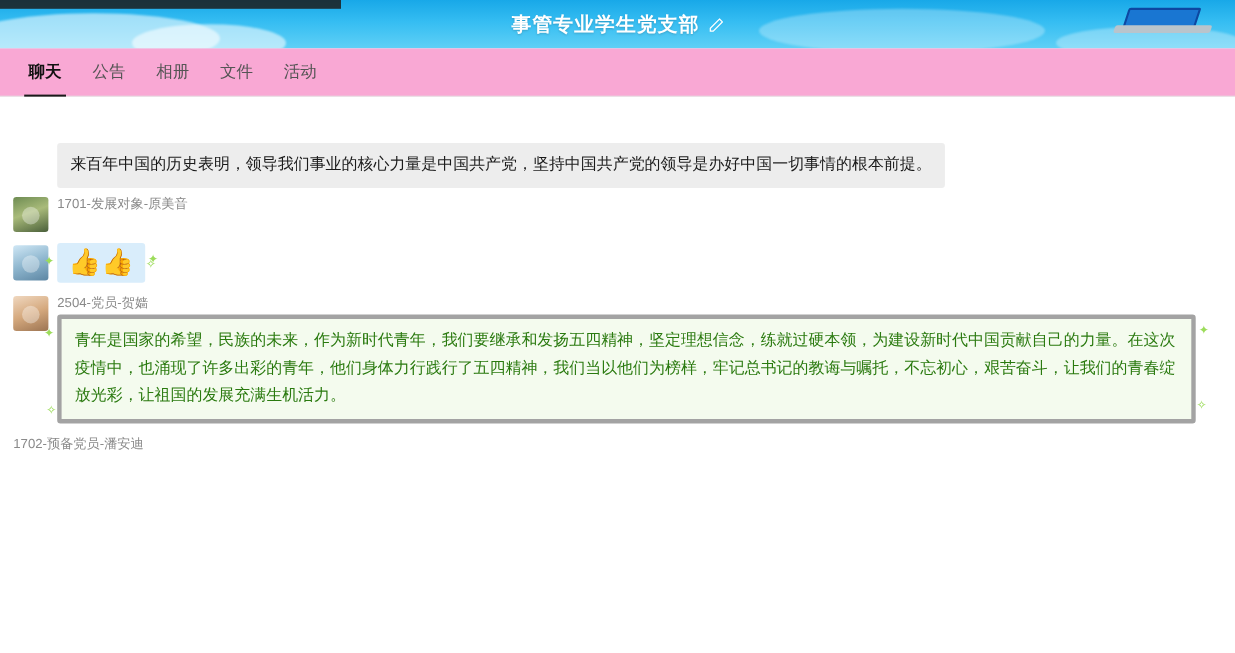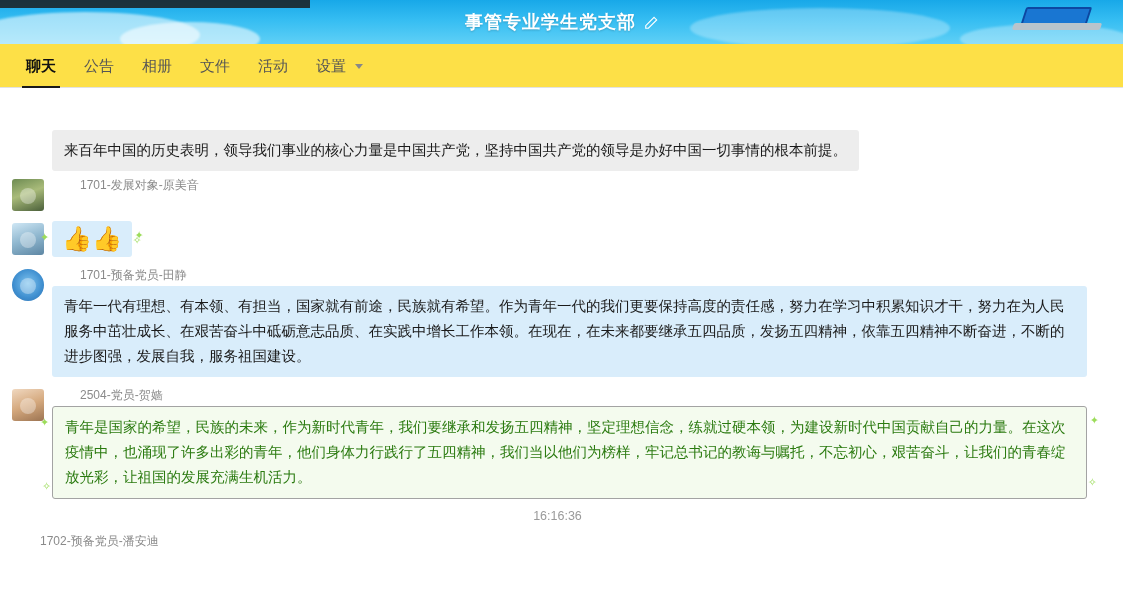--- a/index.html
+++ b/index.html
@@ -92,21 +92,21 @@
     width: 88px; height: 7px;
     background: #b9c4cc;
     border-radius: 2px;
     transform: skewX(-18deg);
   }
 
   
   .tabbar {
     position: relative;
     height: 44px;
-    background: #fde047;
+    background: #f9a8d4;
     border-bottom: 1px solid #e2e2e2;
     display: flex;
     align-items: flex-start;
     padding-left: 12px;
     box-sizing: border-box;
   }
   .tab {
     padding: 0 14px;
     height: 44px;
     line-height: 44px;
@@ -181,42 +181,41 @@
   }
   .msg-main {
     flex: 1 1 auto;
     min-width: 0;
   }
   .sender {
     font-size: 12px;
     color: #8a8a8a;
     margin-bottom: 3px;
     line-height: 16px;
-    margin-left: 28px;
   }
   .bubble {
     display: inline-block;
     max-width: 1035px;
     padding: 8px 12px;
     border-radius: 3px;
     line-height: 25px;
     font-size: 14.5px;
     color: #1a1a1a;
     box-sizing: border-box;
     word-break: break-all;
   }
   .bubble.gray {
     background: #ededed;
   }
   .bubble.blue {
     background: #d9edfb;
   }
   .bubble.green {
     background: #f4fbee;
-    border: 1px solid #a3a3a3;
+    border: 4px solid #a3a3a3;
     color: #2a7a0f;
   }
   .bubble.emoji {
     background: #d9edfb;
     font-size: 24px;
     line-height: 28px;
     padding: 4px 10px;
     position: relative;
   }
   .bubble-wrap {
@@ -281,24 +280,20 @@
     </div>
     <div class="tab">
       <span>相册</span>
     </div>
     <div class="tab">
       <span>文件</span>
     </div>
     <div class="tab">
       <span>活动</span>
     </div>
-    <div class="tab">
-      <span>设置</span>
-      <span class="caret"></span>
-    </div>
   </div>
 
   <div class="chat">
     <div class="chat-inner">
 
       <div class="msg no-avatar first-msg">
         <div class="msg-main">
           <div class="bubble gray">来百年中国的历史表明，领导我们事业的核心力量是中国共产党，坚持中国共产党的领导是办好中国一切事情的根本前提。</div>
         </div>
       </div>
@@ -319,47 +314,37 @@
         <div class="msg-main">
           <div class="bubble-wrap">
             <span class="sparkle sp-l">✦</span>
             <span class="sparkle sp-r">✦</span>
             <span class="sparkle sp-r2">✧</span>
             <div class="bubble emoji">👍👍</div>
           </div>
         </div>
       </div>
 
-      <div class="msg">
-        <div class="avatar a3">
-            <span class="face"></span>
-          </div>
-        <div class="msg-main">
-          <div class="sender">1701-预备党员-田静</div>
-          <div class="bubble blue">青年一代有理想、有本领、有担当，国家就有前途，民族就有希望。作为青年一代的我们更要保持高度的责任感，努力在学习中积累知识才干，努力在为人民服务中茁壮成长、在艰苦奋斗中砥砺意志品质、在实践中增长工作本领。在现在，在未来都要继承五四品质，发扬五四精神，依靠五四精神不断奋进，不断的进步图强，发展自我，服务祖国建设。</div>
-        </div>
-      </div>
 
       <div class="msg">
         <div class="avatar a4">
             <span class="face"></span>
           </div>
         <div class="msg-main">
           <div class="sender">2504-党员-贺嫱</div>
           <div class="bubble-wrap">
             <span class="sparkle sp-l">✦</span>
             <span class="sparkle sp-l2">✧</span>
             <span class="sparkle sp-r">✦</span>
             <span class="sparkle sp-r2">✧</span>
             <div class="bubble green">青年是国家的希望，民族的未来，作为新时代青年，我们要继承和发扬五四精神，坚定理想信念，练就过硬本领，为建设新时代中国贡献自己的力量。在这次疫情中，也涌现了许多出彩的青年，他们身体力行践行了五四精神，我们当以他们为榜样，牢记总书记的教诲与嘱托，不忘初心，艰苦奋斗，让我们的青春绽放光彩，让祖国的发展充满生机活力。</div>
           </div>
         </div>
       </div>
 
-      <div class="timestamp">16:16:36</div>
 
       <div class="msg">
 
         <div class="msg-main">
           <div class="sender">1702-预备党员-潘安迪</div>
 
         </div>
       </div>
 
     </div>

